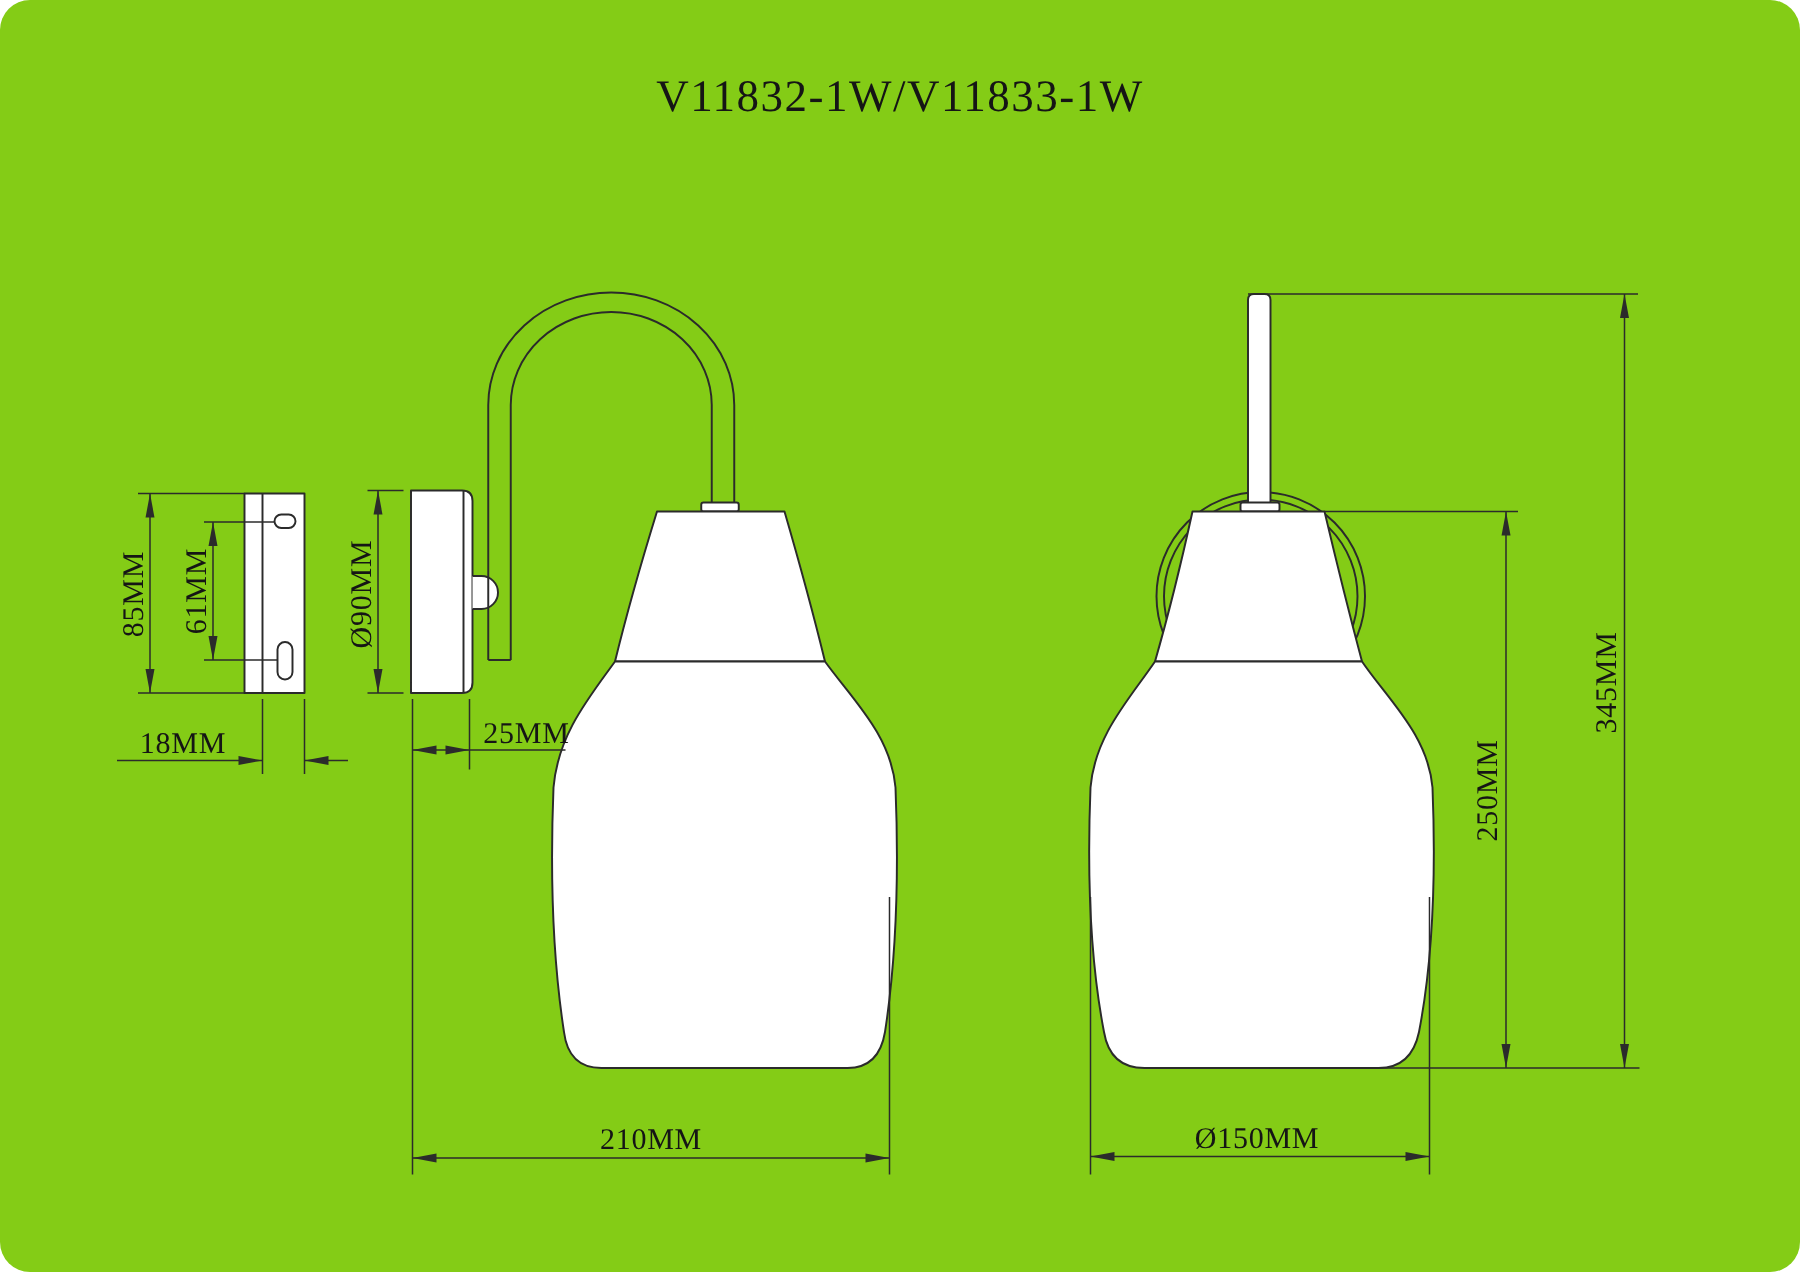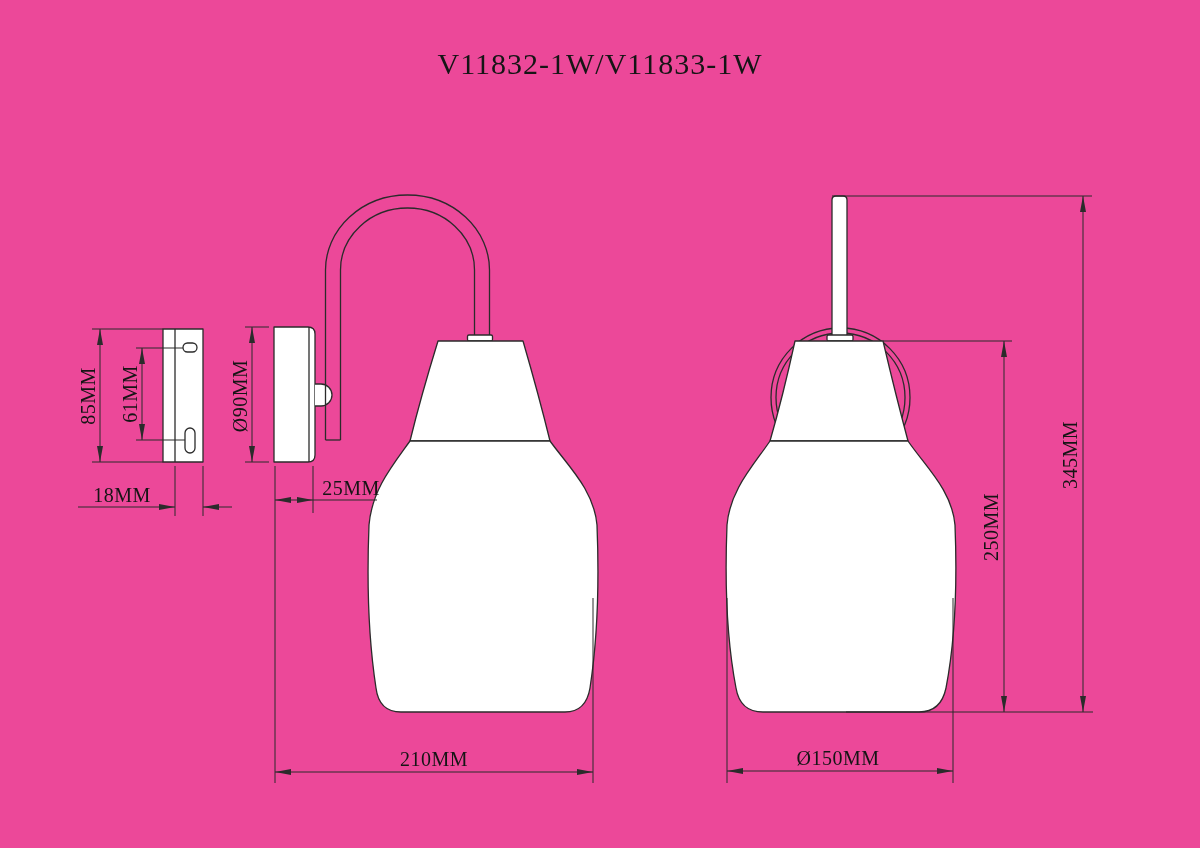--- a/index.html
+++ b/index.html
@@ -1,16 +1,16 @@
 <!DOCTYPE html>
 <html><head>
 <meta charset="utf-8">
 <style>
   html,body{margin:0;padding:0;background:#ffffff;}
-  .page{width:1200px;height:848px;position:relative;background:#ec4899;overflow:hidden;}
+  .page{width:1200px;height:848px;position:relative;background:#84cc16;overflow:hidden;border-radius:20px;}
   svg{display:block;}
   .ol{fill:#ffffff;stroke:#2b2b2b;stroke-width:1.3;stroke-linejoin:round;}
   .ln{fill:none;stroke:#2b2b2b;stroke-width:1.3;stroke-linejoin:round;stroke-linecap:butt;}
   .dl{fill:none;stroke:#2b2b2b;stroke-width:1;}
   text{font-family:"Liberation Serif","DejaVu Serif",serif;fill:#151515;}
   .dt{font-size:20px;letter-spacing:0.5px;}
   .tt{font-size:30px;letter-spacing:1px;}
 </style>
 </head>
 <body>

